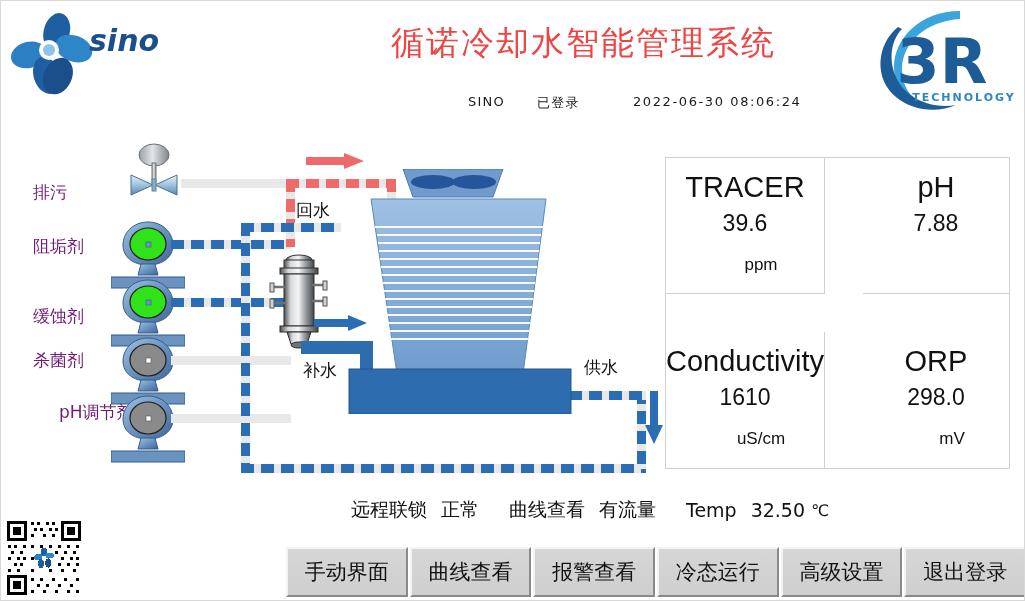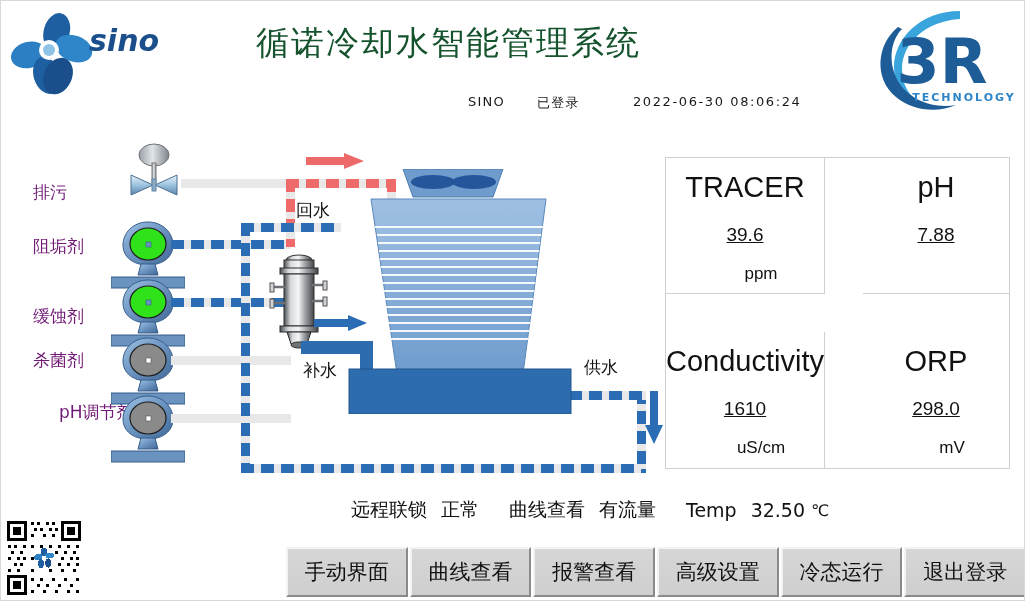--- a/index.html
+++ b/index.html
@@ -13,21 +13,21 @@
     background:#ffffff;
     overflow:hidden;
     box-sizing:border-box;
     border:1px solid #d8d8d8;
   }
   
   #header{position:absolute;left:0;top:0;width:1025px;height:124px;}
   #sino-logo{position:absolute;left:10px;top:8px;width:180px;height:90px;}
   #app-title{
     position:absolute;left:255px;top:20px;width:520px;
-    text-align:left;font-size:33px;color:#14532d;letter-spacing:2px;
+    text-align:right;font-size:33px;color:#ef4444;letter-spacing:2px;
     font-family:"DejaVu Sans","Liberation Sans",sans-serif;font-weight:400;
   }
   .hdr-meta{
     position:absolute;top:93px;font-size:13px;color:#1a1a1a;
     letter-spacing:1.2px;white-space:nowrap;
     font-family:"DejaVu Sans","Liberation Sans",sans-serif;
   }
   #hdr-user{left:467px;}
   #hdr-login{left:536px;}
   #hdr-datetime{left:632px;letter-spacing:1.6px;}
@@ -79,21 +79,21 @@
     gap:38px;
   }
   .cell{
     position:relative;box-sizing:border-box;
     display:flex;flex-direction:column;align-items:center;
     padding-top:14px;
   }
   .cell.b-r{border-right:1px solid #d0d0d0;}
   .cell.b-b{border-bottom:1px solid #d0d0d0;}
   .m-name{font-size:29px;color:#111;line-height:1.1;}
-  .m-val{font-size:19px;color:#111;margin-top:20px;text-decoration:underline;}
+  .m-val{font-size:23px;color:#111;margin-top:6px;}
   .m-unit{font-size:17px;color:#111;margin-top:18px;padding-left:32px;}
 
   
   #status-row{
     position:absolute;left:350px;top:494px;height:30px;
     display:flex;align-items:center;white-space:nowrap;
   }
   .st-item{font-size:19px;color:#111;
     font-family:"DejaVu Sans","Liberation Sans",sans-serif;}
   .st-gap-s{margin-right:14px;}
@@ -400,22 +400,22 @@
     <span class="st-item st-gap-l">有流量</span>
     <span class="st-item st-gap-s">Temp</span>
     <span class="st-item" style="margin-right:6px;">32.50</span>
     <span class="st-item" style="font-size:16px;">℃</span>
   </div>
 
   <div id="btnbar">
     <div class="nav-btn">手动界面</div>
     <div class="nav-btn">曲线查看</div>
     <div class="nav-btn">报警查看</div>
+    <div class="nav-btn">冷态运行</div>
     <div class="nav-btn">高级设置</div>
-    <div class="nav-btn">冷态运行</div>
     <div class="nav-btn">退出登录</div>
   </div>
 
   <div id="qr">
     <svg width="78" height="78" viewBox="0 0 78 78" shape-rendering="crispEdges">
       <rect width="78" height="78" fill="#ffffff"></rect>
       <g fill="#000000">
 
         <rect x="2" y="2" width="20" height="20"></rect>
           <rect x="5" y="5" width="14" height="14" fill="#fff"></rect>

